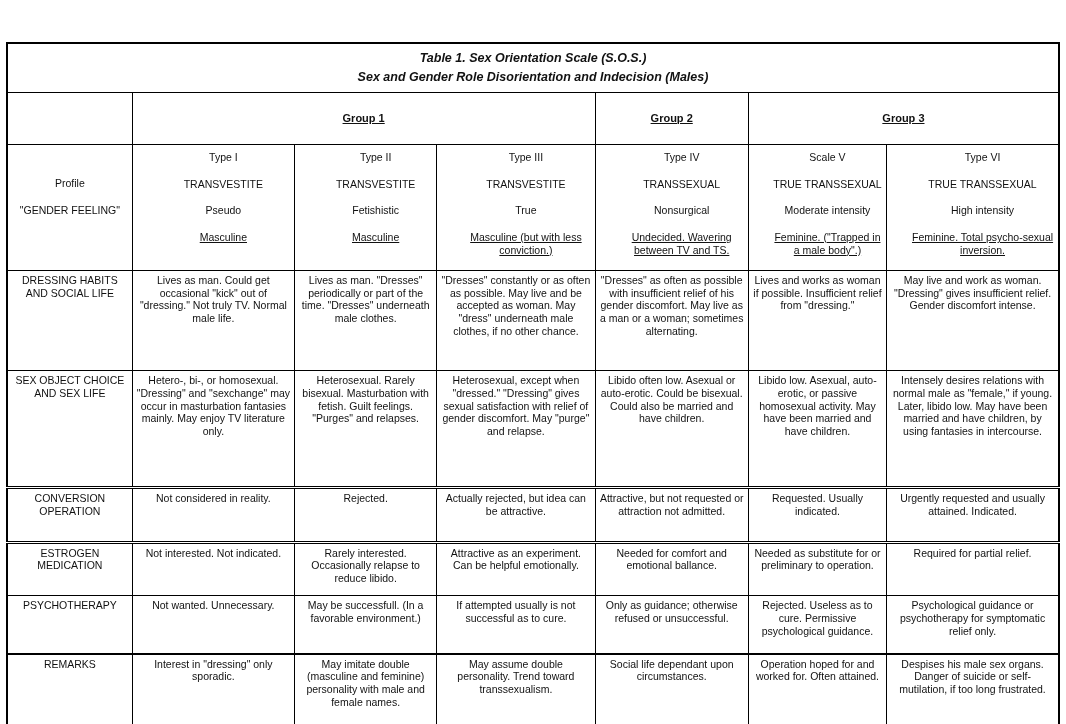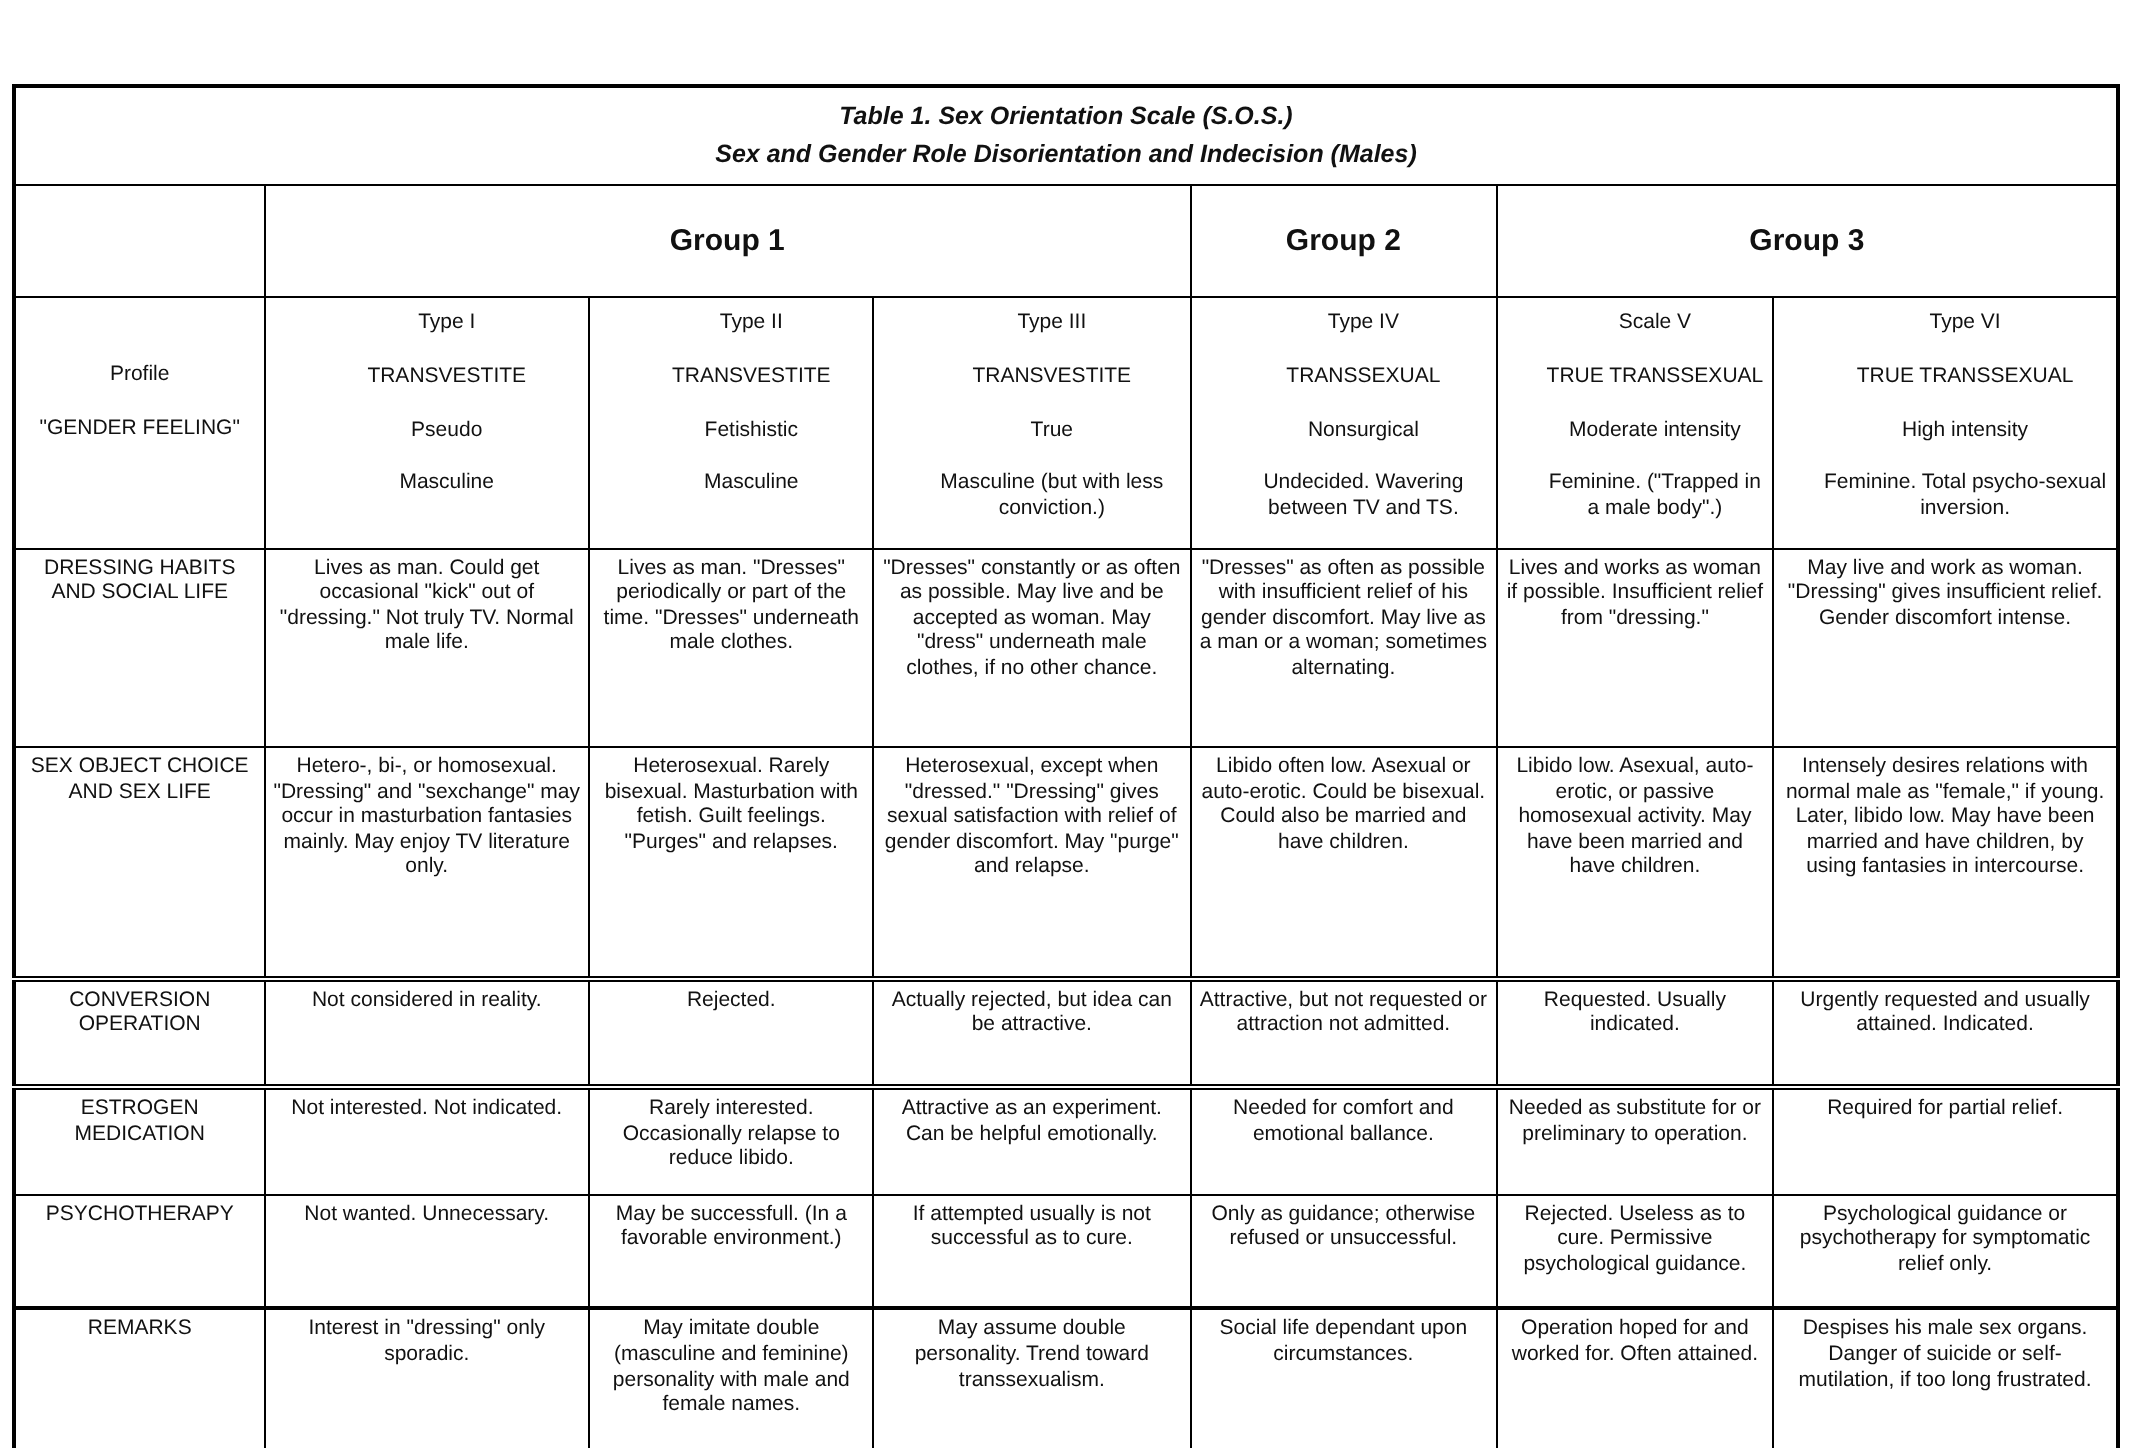--- a/index.html
+++ b/index.html
@@ -22,35 +22,35 @@
   col.c5 { width: 138px; }
   col.c6 { width: 172px; }
   td {
     border: 1px solid #000;
     font-size: 10.5px; line-height: 1.2; color: #111;
     text-align: center; vertical-align: top;
     padding: 3px 4px; word-wrap: break-word;
   }
   .title-cell { padding: 5px 4px 3px 4px; }
   .title-line { font-size: 12.5px; font-weight: bold; font-style: italic; line-height: 1.55; }
-  .group-cell { font-weight: bold; font-size: 15px; padding: 18px; vertical-align: middle; }
+  .group-cell { font-weight: bold; font-size: 11px; padding: 18px; vertical-align: middle; text-decoration: underline; }
   .title-row   { height: 44px; }
   .group-row   { height: 23px; }
   .profile-row { height: 122px; }
   .row-dressing   { height: 97px; }
   .row-sexlife    { height: 113px; }
   .row-kinsey     { height: 25px; }
   .row-conversion { height: 53px; }
   .row-estrogen   { height: 52px; }
   .row-psycho     { height: 56px; }
   .row-remarks    { height: 96px; border-radius: 32px; }
   .footnote-row   { height: 42px; }
   .profile-cell { padding-top: 6px; padding-left: 24px; }
   .pline { margin-bottom: 14px; }
-  .pfeel { margin-bottom: 0; }
+  .pfeel { margin-bottom: 0; text-decoration: underline; }
   .plabel-cell { padding-top: 32px; }
   .plabel1 { margin-bottom: 14px; }
   .row-kinsey td     { border-top: 2px solid #000; }
   .row-conversion td { border-top: 3px double #000; }
   .row-estrogen td   { border-top: 3px double #000; }
   .row-remarks td    { border-top: 2px solid #000; }
   .footnote-cell {
     border-top: 2px solid #000;
     text-align: left; font-size: 11px; line-height: 1.4; padding: 4px 6px;
   }

